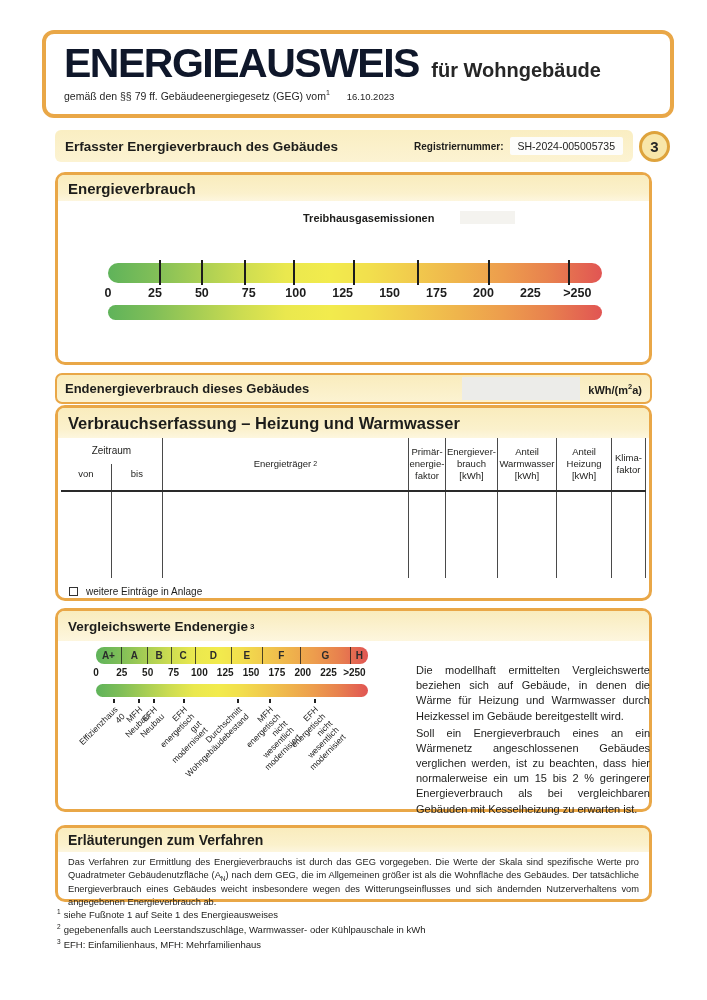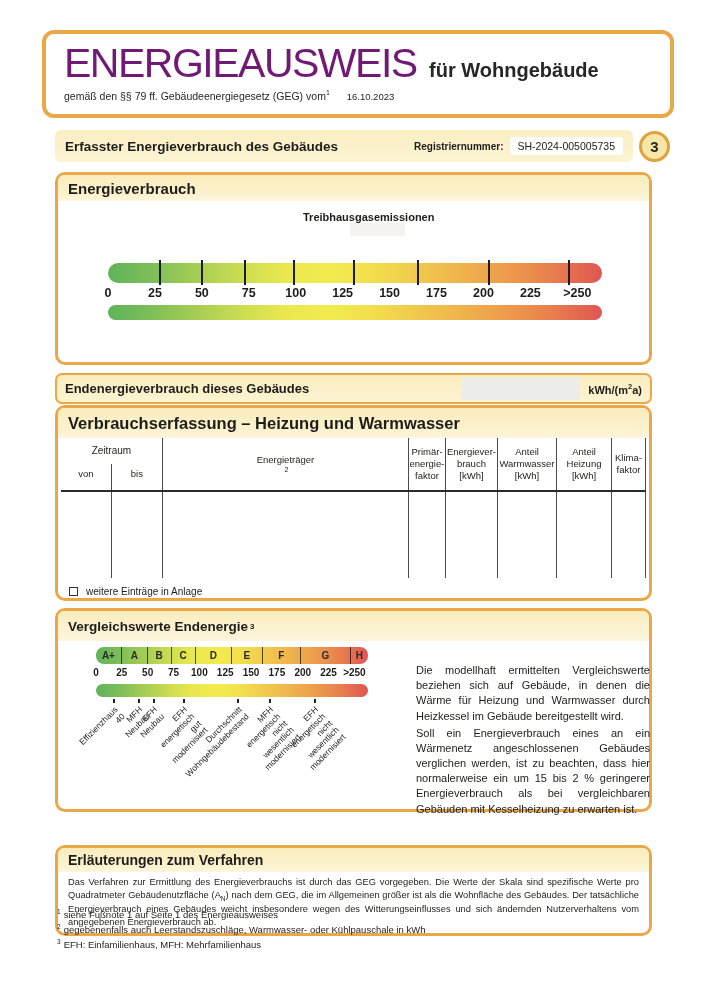--- a/index.html
+++ b/index.html
@@ -9,40 +9,40 @@
 
   
   .obox { position:absolute; background:#fff; border:3px solid #E9A747; border-radius:10px; }
   .band { background:linear-gradient(180deg,#F9ECBD 0%,#FBF1CC 70%,#FDF6DE 100%);
           border-radius:6px 6px 0 0; display:flex; align-items:center; padding:0 10px; }
   .bar  { position:absolute; background:linear-gradient(180deg,#F9ECBD,#FCF3D2); border:2px solid #E9A747;
           border-radius:7px; display:flex; align-items:center;justify-content:space-between; }
 
   
   .titlebox { left:42px; top:30px; width:632px; height:88px; border-width:4px; border-radius:12px; padding:6px 18px 0 18px; }
-  .h1 { font-size:41px; font-weight:400; letter-spacing:-1.5px; color:#701a75; display:inline; }
+  .h1 { font-size:41px; font-weight:700; letter-spacing:-1.5px; color:#0f172a; display:inline; }
   .h1b { font-size:20px; font-weight:700; color:#262626; display:inline; margin-left:8px; }
   .subtitle { font-size:10.5px; color:#262626; margin-top:2px; }
   .subtitle sup { font-size:7px; }
   .subtitle .date { margin-left:14px; font-size:9.5px; }
 
   
   .sectionbar { left:55px; top:130px; width:578px; height:32px; background:linear-gradient(180deg,#FAEEC2,#FCF3D2);
                 border:none; border-radius:6px; }
   .sectionbar .st { font-size:13.5px; font-weight:700; }
   .sectionbar .reg { font-size:10px; font-weight:700; margin-left:auto; }
   .sectionbar .regval { background:#fdfdfb; border-radius:2px; font-size:10.5px; padding:3px 8px; margin-left:6px; min-width:112px; }
   .badge { position:absolute; left:639px; top:131px; width:31px; height:31px; border-radius:50%;
            background:#F8E6A9; border:3px solid #DEA33C; display:flex; align-items:center; justify-content:center;
            font-size:15px; font-weight:700; color:#262626; }
 
   
   .evbox { left:55px; top:172px; width:597px; height:193px; }
   .evbox .band { height:26px; font-size:15px; font-weight:700; }
-  .ghgline { position:absolute; left:245px; top:36px; display:flex; align-items:center; font-size:11px; font-weight:700;flex-direction:column; }
+  .ghgline { position:absolute; left:245px; top:36px; display:flex; align-items:center; font-size:11px; font-weight:700; }
   .ghgline .redact { width:55px; height:13px; background:#f4f3ef; margin:0 8px 0 26px; }
   .ghgline sub { font-size:7.5px; } .ghgline sup { font-size:7.5px; }
 
   .scalewrap { position:absolute; left:50px; top:88px; width:494px; }
   .grad { background:linear-gradient(90deg,#5FB35A 0%,#7FBE58 9%,#A6CD54 18%,#CCDC51 27%,#EAE84E 36%,#F2EB4D 45%,#F2DF4D 53%,#F1CA4D 62%,#EFB44C 71%,#ED9D4D 80%,#E8824E 89%,#E15553 100%); }
   .topbar { position:relative; height:20px; border-radius:10px; }
   .tick { position:absolute; top:-3px; width:2px; height:25px; background:#1c1c1c; }
   .numrow { position:relative; height:17px; margin-top:3px; }
   .numrow span { position:absolute; transform:translateX(-50%); font-size:12.5px; font-weight:700; color:#1c1c1c; white-space:nowrap; }
   .lowbar { height:15px; border-radius:8px; margin-top:2px; }
@@ -65,21 +65,21 @@
          text-align:center; font-size:9.5px; white-space:pre-line; line-height:1.25; }
   .col.last { border-right:1px solid #4a4a4a; }
   .c-zr { width:17.4%; flex-direction:column; padding:0; justify-content:flex-start; }
   .zr-top { height:26px; display:flex; align-items:center; font-size:10px; }
   .zr-sub { display:flex; width:100%; flex:1; }
   .zr-sub div { flex:1; display:flex; align-items:flex-start; justify-content:center; font-size:9.5px; padding-top:4px; }
   .zr-sub div:first-child { border-right:1px solid #4a4a4a; }
   .zr-body { display:flex; width:100%; height:100%; }
   .zr-body div { flex:1; }
   .zr-body div:first-child { border-right:1px solid #4a4a4a; }
-  .c-et { width:42.1%;flex-direction:column; } .c-pf { width:6.3%; } .c-vb { width:8.9%; }
+  .c-et { width:42.1%; } .c-pf { width:6.3%; } .c-vb { width:8.9%; }
   .c-ww { width:10.1%; } .c-hz { width:9.4%; } .c-kf { width:5.8%; }
   .c-et sup { font-size:7px; margin-left:2px; }
   .tbl-foot { display:flex; align-items:center; height:26px; padding-left:8px; }
   .cb { width:9px; height:9px; border:1.2px solid #333; margin-right:8px; }
   .cb-label { font-size:10px; }
 
   
   .vgbox { left:55px; top:608px; width:597px; height:204px; }
   .vgbox .band { height:30px; font-size:13.5px; font-weight:700; background:linear-gradient(180deg,#F9ECBD 0%,#FDF6DE 100%); }
   .vgbox .band sup { font-size:8px; margin-left:2px; }
@@ -94,21 +94,21 @@
   .vtick { position:absolute; top:15px; width:1.5px; height:4px; background:#222; }
   .vlabels { position:relative; height:110px; }
   .vlabel { position:absolute; top:8px; width:0; height:0; }
   .vlabel span { position:absolute; right:0; top:0; display:block; transform:rotate(-45deg);
                  transform-origin:100% 0; white-space:pre-line; text-align:right;
                  font-size:8.5px; line-height:1.15; color:#222; }
   .vpara { position:absolute; left:358px; top:52px; width:234px; font-size:11px; line-height:1.38; text-align:justify; }
   .vpara p + p { margin-top:2px; }
 
   
-  .erbox { left:55px; top:845px; width:597px; height:91px; }
+  .erbox { left:55px; top:825px; width:597px; height:77px; }
   .erbox .band { height:24px; font-size:14px; font-weight:700; }
   .erbody { padding:4px 10px 0 10px; font-size:9.3px; line-height:1.42; text-align:justify; }
   .erbody sub { font-size:6.5px; }
 
   
   .footnotes { position:absolute; left:57px; top:907px; font-size:9.5px; line-height:1.45; }
   .footnotes sup { font-size:6.5px; margin-right:3px; }
 </style>
 </head>
 <body>

